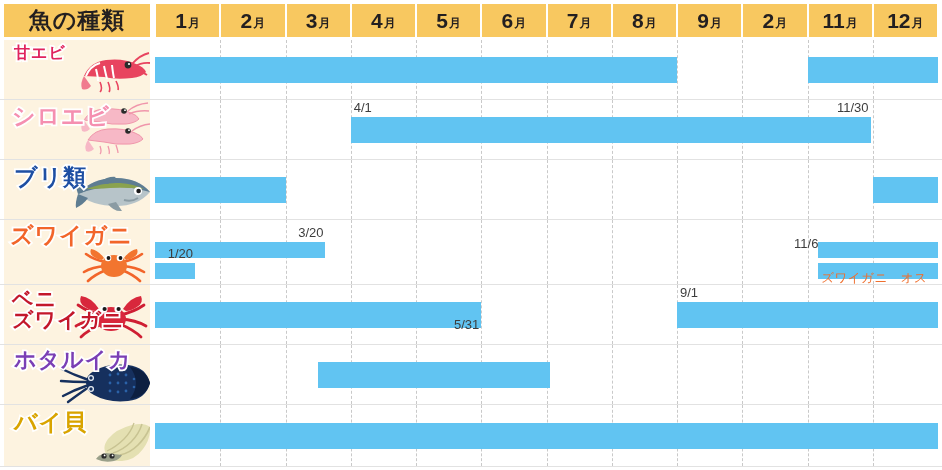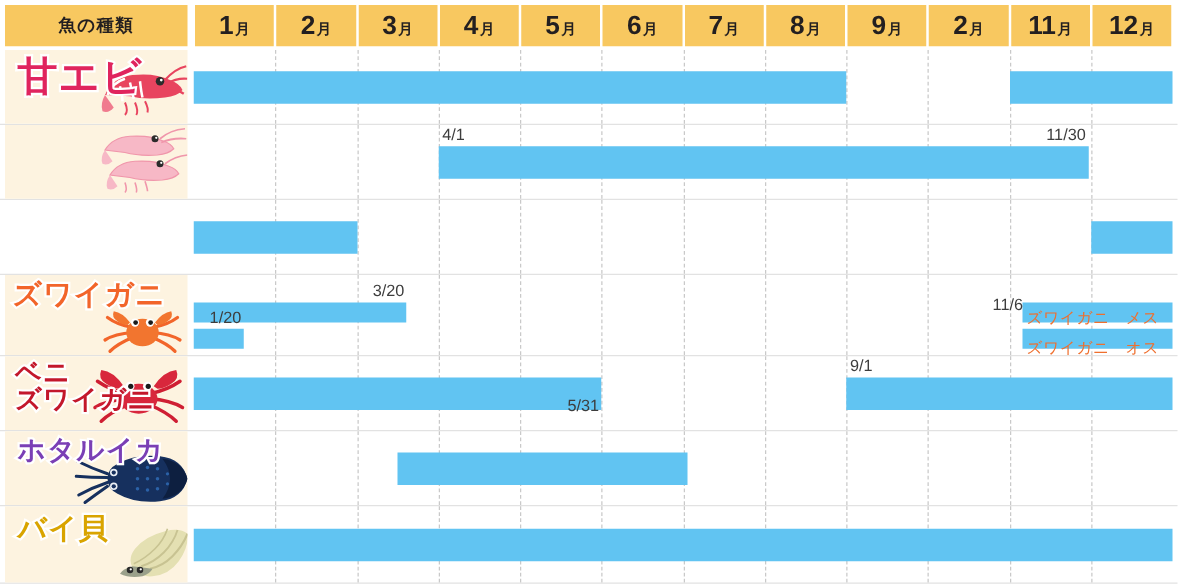--- a/index.html
+++ b/index.html
@@ -21,21 +21,21 @@
   }
   .hdr-cell{
     position:absolute;top:4px;height:33px;
     background:#f8c860;
     display:flex;align-items:center;justify-content:center;
     color:#231f20;
     box-sizing:border-box;
   }
   .hdr-cell.type{
     left:4px;width:146px;
-    font-size:14px;font-weight:700;letter-spacing:1px;
+    font-size:23px;font-weight:700;letter-spacing:1px;
   }
   .hdr-cell.mon{
     font-size:15px;font-weight:700;
   }
   .mon .num{font-size:21px;font-weight:700;line-height:1;}
   .mon .suf{font-size:12px;font-weight:700;margin-left:1px;position:relative;top:3px;}
 
   
   .body{
     position:absolute;left:0;top:40px;width:942px;height:430px;
@@ -89,21 +89,21 @@
   .sp-name{
     position:absolute;
     font-weight:900;
     line-height:1.02;
     white-space:nowrap;
     letter-spacing:1px;
     -webkit-text-stroke:3.5px #ffffff;
     paint-order:stroke fill;
   }
 
-  .n-amaebi   {left:10px;top:5px;font-size:32px;color:#e0245e;}
+  .n-amaebi   {left:10px;top:5px;font-size:16px;color:#e0245e;}
   .n-shiroebi {left:8px; top:5px;font-size:23px;color:#f58fb0;}
   .n-buri     {left:10px;top:6px;font-size:23px;color:#1e4fa3;}
   .n-zuwai    {left:6px; top:4px;font-size:23px;color:#f2652a;}
   .n-beni     {left:8px; top:3px;font-size:21px;color:#c3172b;}
   .n-hotaru   {left:10px;top:4px;font-size:22px;color:#7a3fb5;}
   .n-baigai   {left:10px;top:6px;font-size:23px;color:#d9a400;}
 
   .sp-art{position:absolute;}
 </style>
 </head>
@@ -208,39 +208,55 @@
       <path d="M6 18 q-4 6 -2 11 q4 2 8 -2" fill="#f7b8c6"></path>
       <g fill="#f7b8c6" stroke="#f096ab" stroke-width="1">
         <path d="M10 38 q6 -10 20 -11 q17 -1 27 4 q6 2 8 6 q-4 4 -13 5 q-15 1 -26 -2 z"></path>
       </g>
       <circle cx="50" cy="29" r="2.8" fill="#2b2b2b"></circle>
               <circle cx="51" cy="28.2" r="0.9" fill="#fff"></circle>
       <path d="M54 29 q8 -6 18 -7" stroke="#f096ab" stroke-width="1.4" fill="none"></path>
       <path d="M10 38 q-4 6 -2 11 q4 2 8 -2" fill="#f7b8c6"></path>
       <path d="M22 44 q2 6 0 8 M30 44 q2 6 1 8 M38 43 q2 6 2 8" stroke="#f096ab" stroke-width="1.3" fill="none"></path>
     </svg></div>
+          <div class="sp-name n-shiroebi">シロエビ</div>
         </div>
         <div class="plot">
           <div class="vguide" style="left: 65.25px;"></div>
           <div class="vguide" style="left: 130.5px;"></div>
           <div class="vguide" style="left: 195.75px;"></div>
           <div class="vguide" style="left: 261px;"></div>
           <div class="vguide" style="left: 326.25px;"></div>
           <div class="vguide" style="left: 391.5px;"></div>
           <div class="vguide" style="left: 456.75px;"></div>
           <div class="vguide" style="left: 522px;"></div>
           <div class="vguide" style="left: 587.25px;"></div>
           <div class="vguide" style="left: 652.5px;"></div>
           <div class="vguide" style="left: 717.75px;"></div>
           <div class="bar" style="left: 195.75px; width: 519.847px; top: 17px;"></div>
           <div class="dlab" style="left: 198.75px; top: 0px;">4/1</div>
           <div class="dlab r" style="left: 713.597px; top: 0px;">11/30</div>
         </div>
       </div>
       <div class="row" style="top: 120px; height: 60px;">
+        <div class="labelcell">
+          <div class="sp-art" style="left: 70px; top: 10px; width: 78px; height: 46px;"><svg viewBox="0 0 78 46" width="78" height="46">
+      <path d="M4 24 q14 -16 38 -16 q22 0 34 14 q-12 14 -34 14 q-24 0 -38 -12 z" fill="#b7c4c9"></path>
+      <path d="M4 24 q14 -16 38 -16 q22 0 34 14 q-22 -6 -38 -5 q-20 1 -34 7 z" fill="#5f7d92"></path>
+      <path d="M12 19 q18 -7 34 -6 q14 1 24 6 q-20 -2 -34 -1 q-14 1 -24 1 z" fill="#8aa24e"></path>
+      <circle cx="64" cy="21" r="4" fill="#fff"></circle>
+              <circle cx="64.6" cy="21" r="2.3" fill="#1a1a1a"></circle>
+      <path d="M4 24 q-3 -9 -2 -14 q8 4 12 10 z" fill="#5f7d92"></path>
+      <path d="M4 24 q-3 9 -2 14 q8 -4 12 -10 z" fill="#5f7d92"></path>
+      <path d="M34 34 q6 8 14 7 q-4 -6 -6 -9 z" fill="#8a9ba3"></path>
+      <path d="M26 12 q8 -6 16 -5 q-5 4 -8 7 z" fill="#5f7d92"></path>
+      <path d="M50 30 q8 2 14 -2" stroke="#8a9ba3" stroke-width="2" fill="none"></path>
+    </svg></div>
+          <div class="sp-name n-buri">ブリ類</div>
+        </div>
         <div class="plot">
           <div class="vguide" style="left: 65.25px;"></div>
           <div class="vguide" style="left: 130.5px;"></div>
           <div class="vguide" style="left: 195.75px;"></div>
           <div class="vguide" style="left: 261px;"></div>
           <div class="vguide" style="left: 326.25px;"></div>
           <div class="vguide" style="left: 391.5px;"></div>
           <div class="vguide" style="left: 456.75px;"></div>
           <div class="vguide" style="left: 522px;"></div>
           <div class="vguide" style="left: 587.25px;"></div>
@@ -280,21 +296,20 @@
           <div class="vguide" style="left: 652.5px;"></div>
           <div class="vguide" style="left: 717.75px;"></div>
           <div class="bar thin" style="left: 0px; width: 170.498px; top: 22px;"></div>
           <div class="dlab r" style="left: 168.498px; top: 5px;">3/20</div>
           <div class="bar thin" style="left: 663.397px; width: 119.603px; top: 22px;"></div>
           <div class="dlab" style="left: auto; top: 16px; right: 123.603px; margin-left: 48px;">11/6</div>
           <div class="bar thin" style="left: 0px; width: 39.9982px; top: 43px;"></div>
           <div class="dlab r" style="left: 37.9982px; top: 26px;">1/20</div>
           <div class="bar thin" style="left: 663.397px; width: 119.603px; top: 43px;"></div>
           <div class="sublab" style="left: 666.245px; top: 5px; margin-top: 45px;">ズワイガニ　オス</div>
-          <div class="sublab" style="left: 666.245px; top: 26px;">ズワイガニ　メス</div>
         </div>
       </div>
       <div class="row" style="top: 245px; height: 60px;">
         <div class="labelcell">
           <div class="sp-art" style="left: 64px; top: 2px; width: 86px; height: 54px;"><svg viewBox="0 0 86 54" width="86" height="54">
       <g stroke="#cf1e33" stroke-width="2.8" fill="none" stroke-linecap="round">
         <path d="M34 28 q-14 -3 -24 -10 M34 32 q-16 1 -26 7 M34 37 q-14 6 -21 13"></path>
         <path d="M52 28 q14 -3 24 -10 M52 32 q16 1 26 7 M52 37 q14 6 21 13"></path>
       </g>
       <ellipse cx="43" cy="32" rx="15" ry="12" fill="#d8273c"></ellipse>

